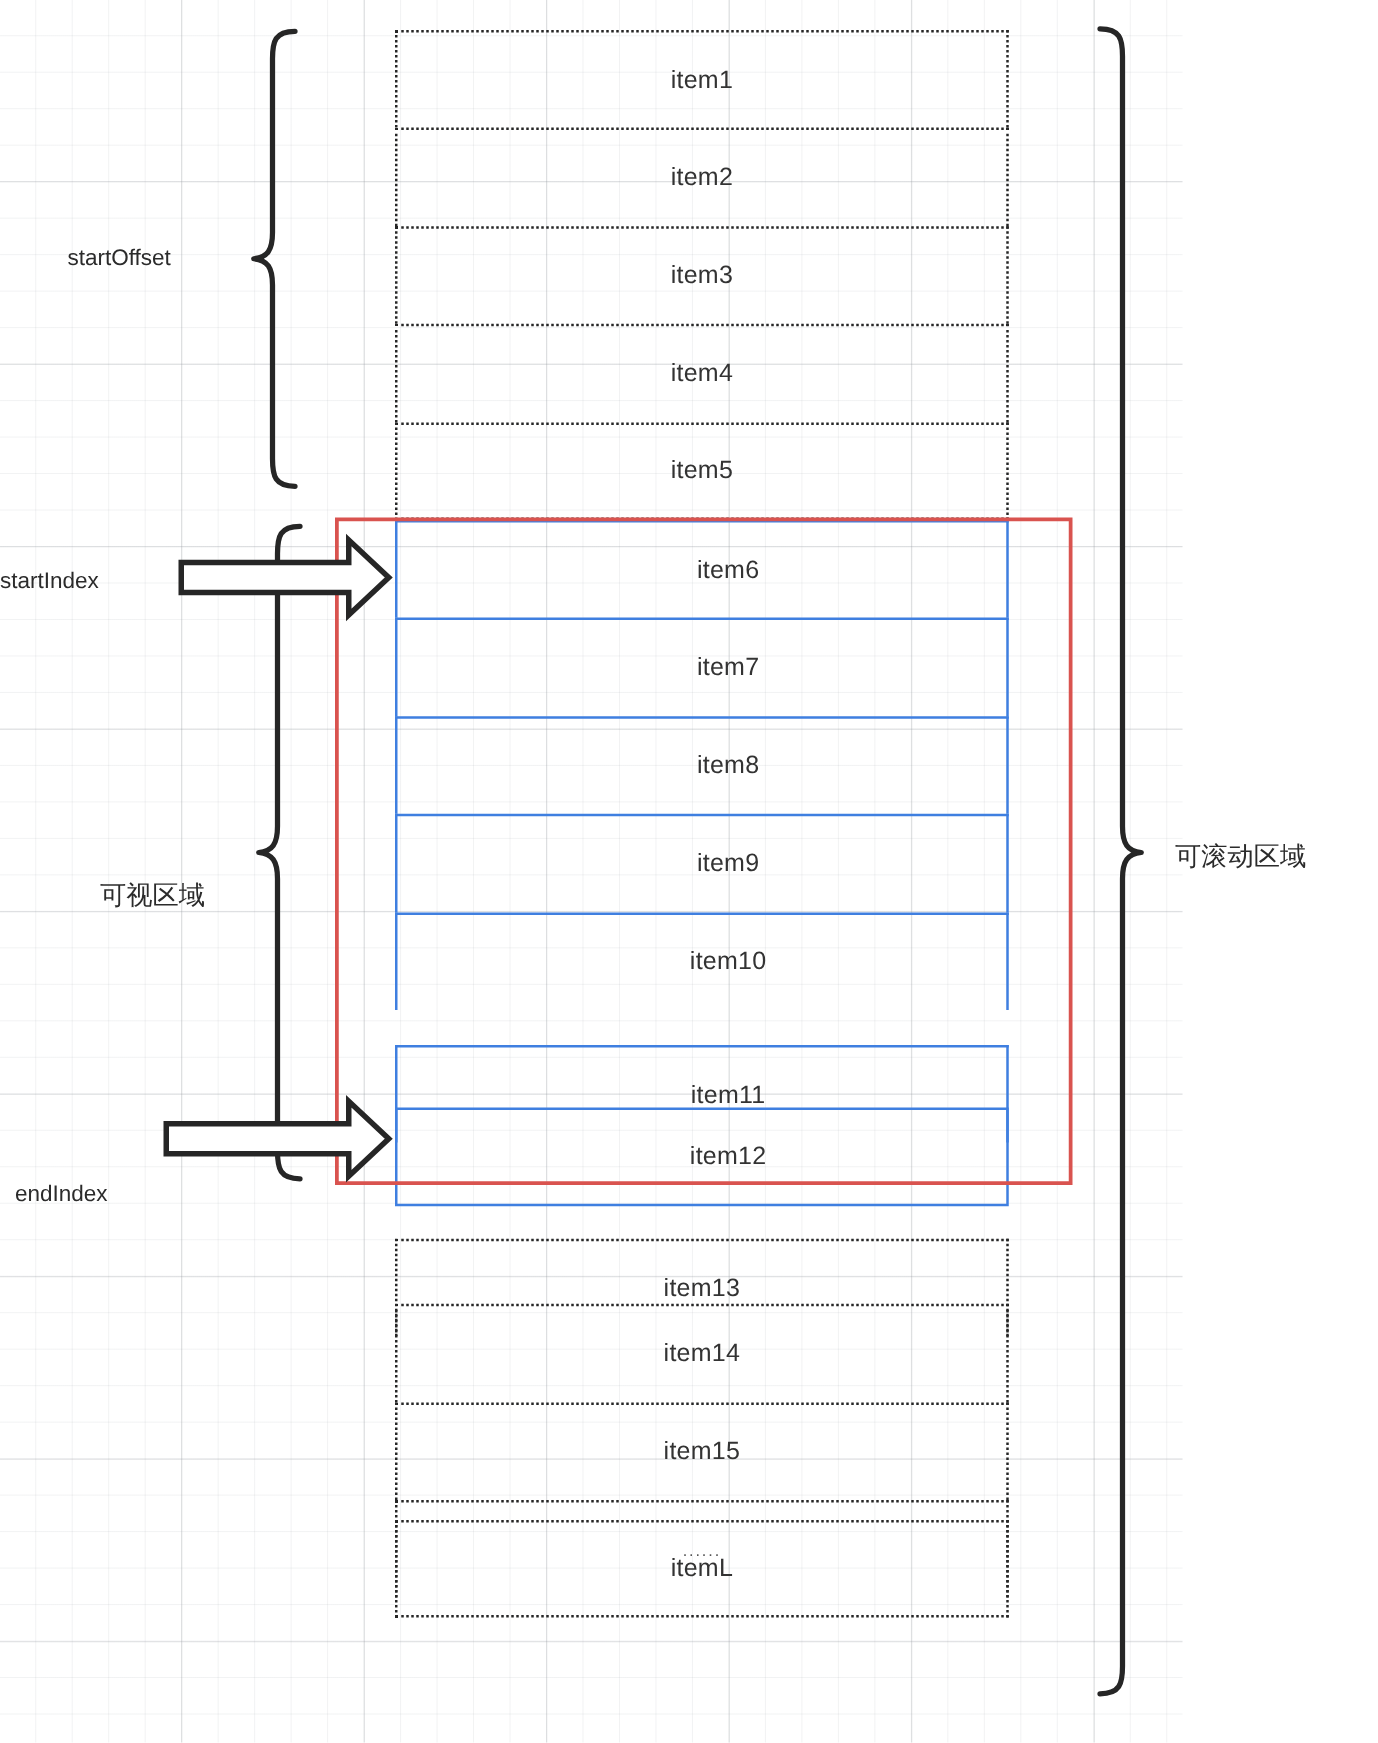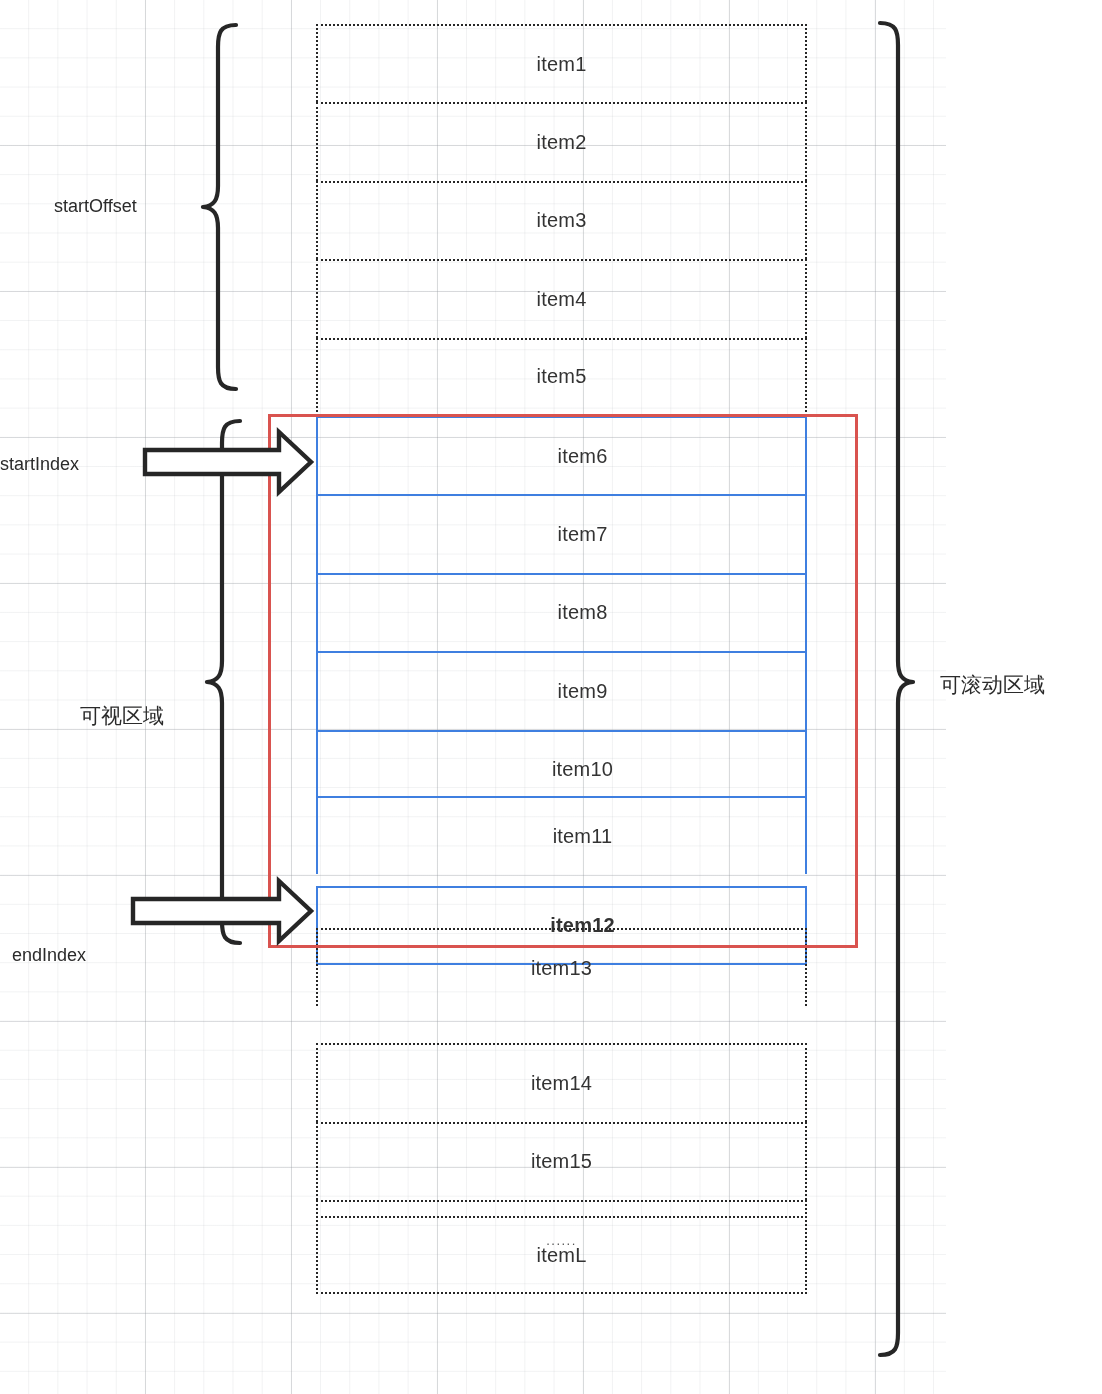--- a/index.html
+++ b/index.html
@@ -61,21 +61,20 @@
     border-bottom-width: 2.6px;
     align-items: center;
   }
   .item.inside {
     border: 2.2px solid #3f7fe0;
     border-bottom-width: 0;
     padding-left: 42px;
   }
   .item.inside.last-of-block {
     border-bottom-width: 2.2px;
-    font-weight: bold;
   }
   .item .ellipsis {
     font-size: 13px;
     letter-spacing: 1.5px;
     color: #555;
   }
 
   
   #viewport-rect {
     position: absolute;
@@ -145,27 +144,27 @@
       </div>
       <div class="item inside" style="top:548.80px;height:78.40px">
         <span>item8</span>
       </div>
       <div class="item inside" style="top:627.20px;height:78.40px">
         <span>item9</span>
       </div>
       <div class="item inside" style="top:705.60px;height:78.40px">
         <span>item10</span>
       </div>
-      <div class="item inside" style="top:772px;height:78.40px">
+      <div class="item inside" style="top:812px;height:78.40px">
         <span>item11</span>
       </div>
       <div class="item inside last-of-block" style="top:862.40px;height:78.40px">
         <span>item12</span>
       </div>
-      <div class="item outside" style="top:904px;height:78.40px">
+      <div class="item outside" style="top:967px;height:78.40px">
         <span>item13</span>
       </div>
       <div class="item outside" style="top:1019.20px;height:78.40px">
         <span>item14</span>
       </div>
       <div class="item outside" style="top:1097.60px;height:78.40px">
         <span>item15</span>
       </div>
       <div class="item outside" style="top:1176.00px;height:78.40px">
         <span class="ellipsis">......</span>

